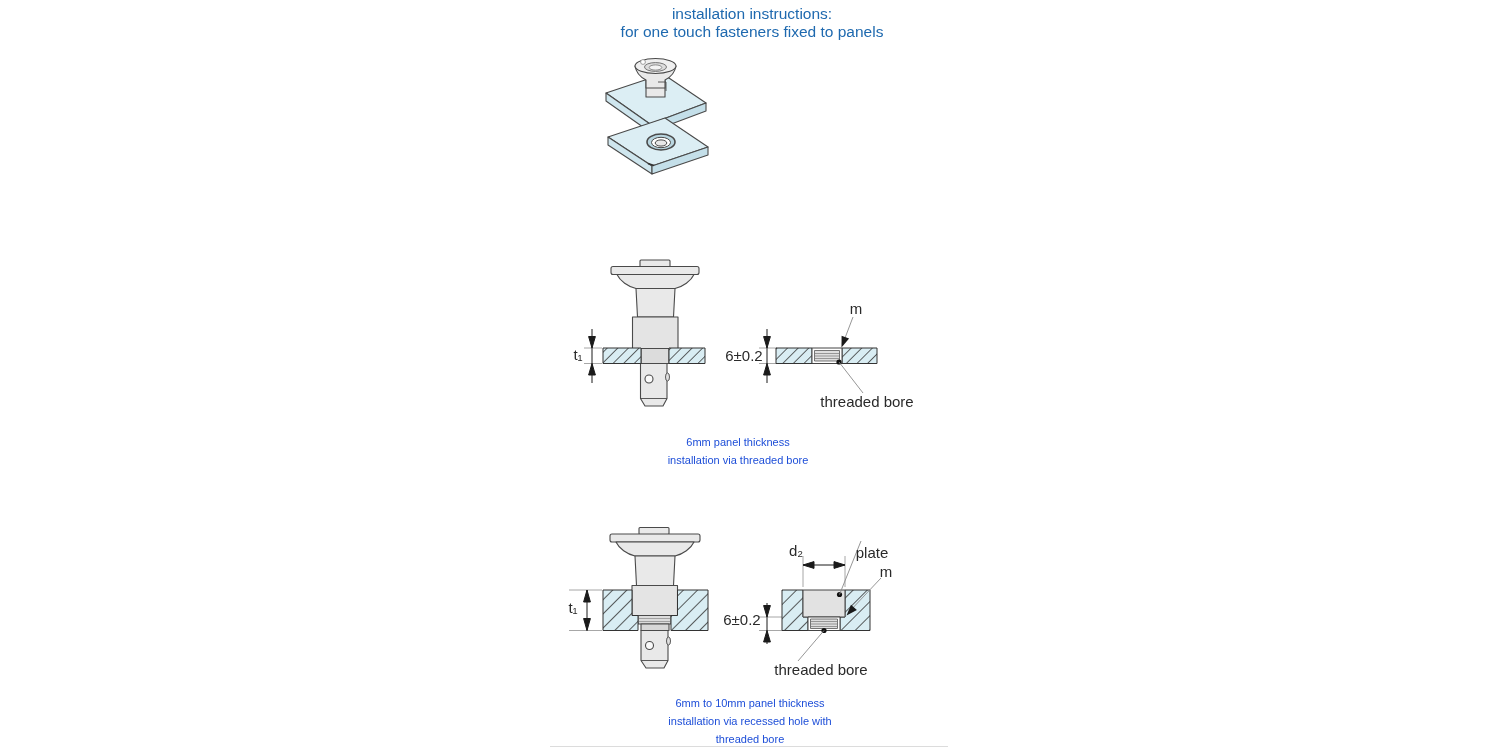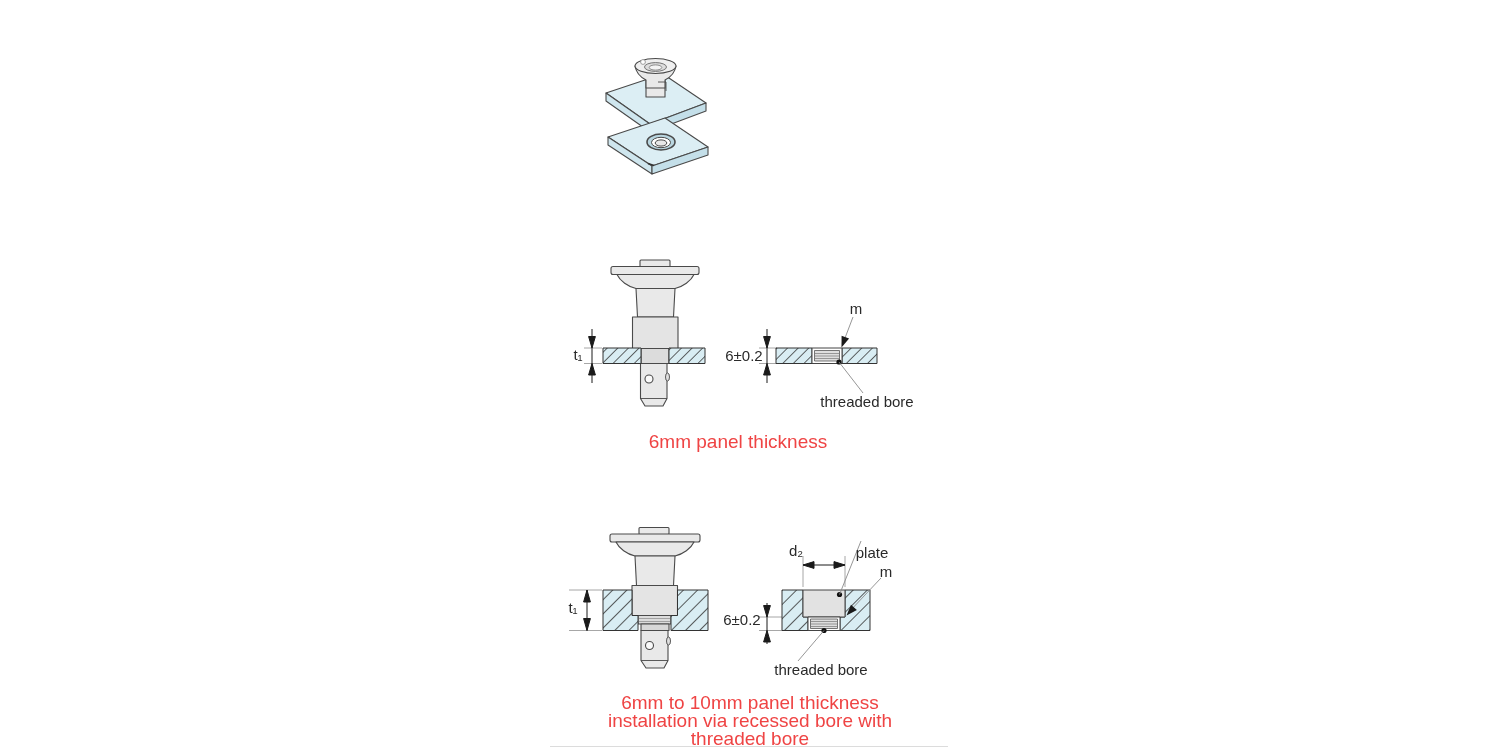--- a/index.html
+++ b/index.html
@@ -13,41 +13,45 @@
   }
   .abs { position:absolute; }
   .title {
     left:552px; top:5px; width:400px;
     text-align:center;
     font-size:15.5px; line-height:18px;
     color:#1e69af;
   }
   .caption {
     text-align:center;
-    font-size:19px; line-height:18px;
-    color:#ef4444;
+    font-size:11px; line-height:18px;
+    color:#1d4ed8;
   }
   #caption1 { left:588px; top:433px; width:300px; }
   #caption2 { left:600px; top:694px; width:300px; }
   .dim-label {
     font-size:15px; color:#2a2a2a;
     text-align:center; line-height:16px;
     white-space:nowrap;
   }
   #svg-overlay { left:0; top:0; width:1500px; height:750px; pointer-events:none; }
   #divider {
     left:550px; top:746px; width:398px; height:0;
     border-top:1px solid #dcdcdc;
   }
 </style>
 </head>
 <body>
 
 <div id="canvas">
 
+  <div class="abs title">
+    <div>installation instructions:</div>
+    <div>for one touch fasteners fixed to panels</div>
+  </div>
 
   <svg id="svg-overlay" class="abs" viewBox="0 0 1500 750">
     <defs>
       <pattern id="hatchA" width="7.5" height="7.5" patternUnits="userSpaceOnUse" patternTransform="rotate(45)">
         <rect width="7.5" height="7.5" fill="#d9edf3"></rect>
         <line x1="0" y1="0" x2="0" y2="7.5" stroke="#333333" stroke-width="1.5"></line>
       </pattern>
       <pattern id="hatchB" width="10" height="10" patternUnits="userSpaceOnUse" patternTransform="rotate(45)">
         <rect width="10" height="10" fill="#d9edf3"></rect>
         <line x1="0" y1="0" x2="0" y2="10" stroke="#333333" stroke-width="1.6"></line>
@@ -216,29 +220,30 @@
       </g>
     </g>
   </svg>
 
   <div class="abs dim-label" style="left:568px; top:347px; width:20px;">t₁</div>
   <div class="abs dim-label" style="left:720px; top:348px; width:48px;">6±0.2</div>
   <div class="abs dim-label" style="left:848px; top:301px; width:16px;">m</div>
   <div class="abs dim-label" style="left:817px; top:394px; width:100px;">threaded bore</div>
   <div id="caption1" class="abs caption">
     <div>6mm panel thickness</div>
+    <div>installation via threaded bore</div>
   </div>
 
   <div class="abs dim-label" style="left:563px; top:600px; width:20px;">t₁</div>
   <div class="abs dim-label" style="left:718px; top:612px; width:48px;">6±0.2</div>
   <div class="abs dim-label" style="left:784px; top:543px; width:24px;">d₂</div>
   <div class="abs dim-label" style="left:852px; top:545px; width:40px;">plate</div>
   <div class="abs dim-label" style="left:878px; top:564px; width:16px;">m</div>
   <div class="abs dim-label" style="left:771px; top:662px; width:100px;">threaded bore</div>
   <div id="caption2" class="abs caption">
     <div>6mm to 10mm panel thickness</div>
-    <div>installation via recessed bore with</div>
+    <div>installation via recessed hole with</div>
     <div>threaded bore</div>
   </div>
 
   <div id="divider" class="abs"></div>
 
 </div>
 
 </body></html>

